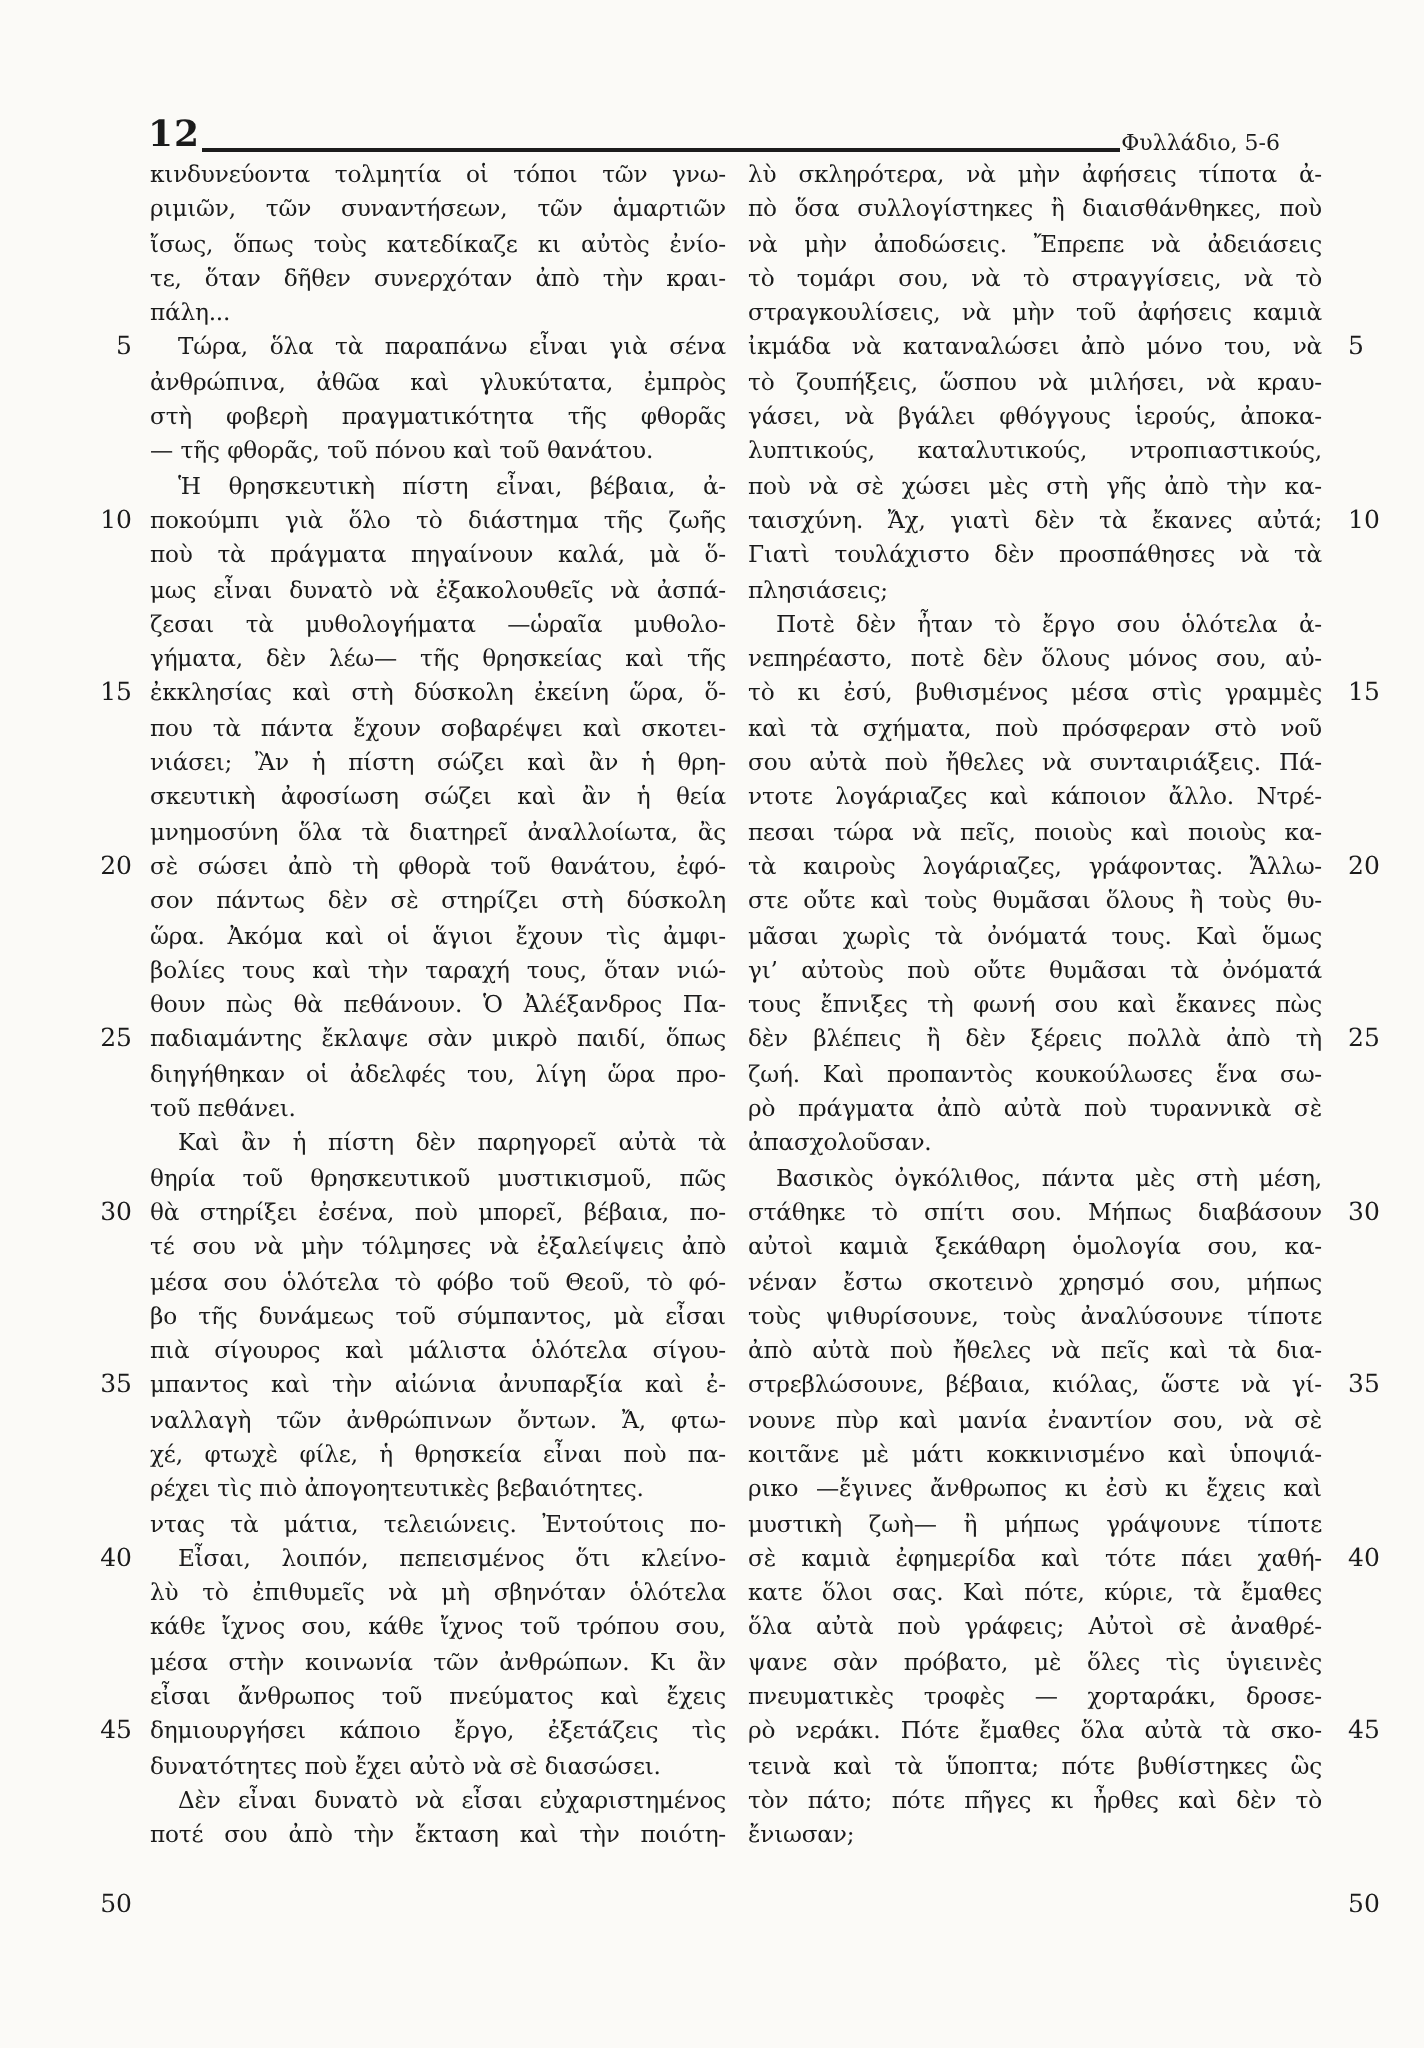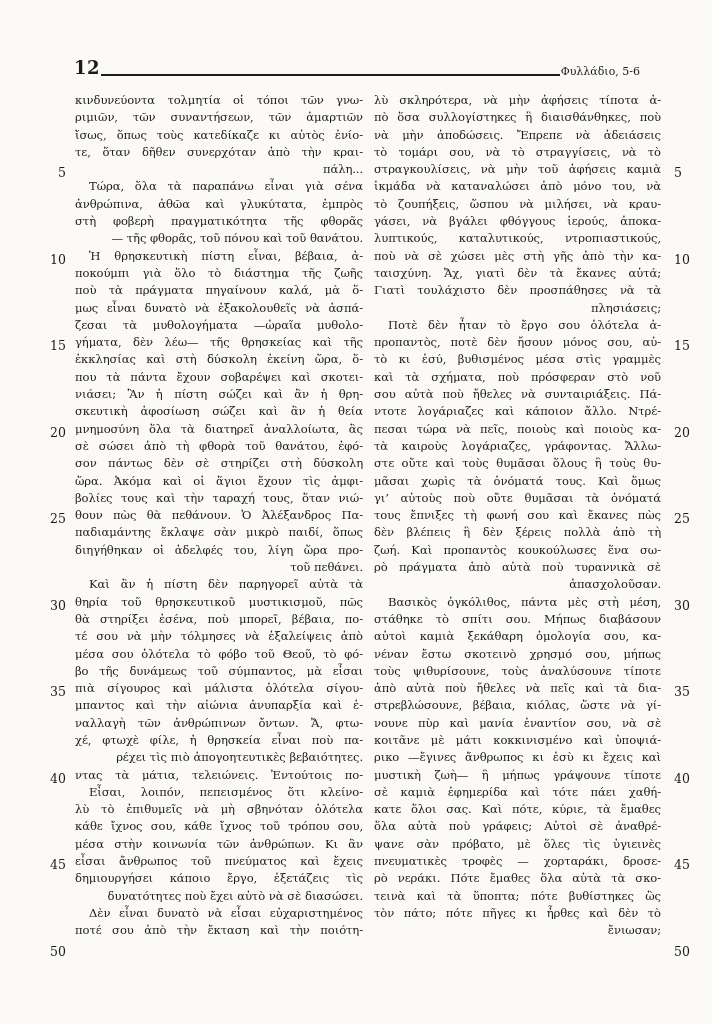--- a/index.html
+++ b/index.html
@@ -38,21 +38,21 @@
   }
   .header-title {
     font-size: 11px;
     line-height: 1;
     padding-bottom: 1px;
     white-space: nowrap;
   }
   
   .text-col {
     position: absolute;
-    top: 92px;
+    top: 79px;
     font-size: 11.6px;
     letter-spacing: -0.1px;
     word-spacing: 0.2px;
   }
   .text-col.left  { left: 75px;  width: 288px; }
   .text-col.right { left: 374px; width: 287px; }
   .tline {
     height: 17.3px;
     overflow: hidden;
     text-align: justify;
@@ -61,21 +61,21 @@
     white-space: normal;
   }
   .tline:not(.end)::after {
     content: "";
     display: inline-block;
     width: 100%;
     height: 0;
     line-height: 0;
     vertical-align: top;
   }
-  .tline.end { text-align: right; }
+  .tline.end { text-align: left; }
   .tline.indent { text-indent: 14px; }
   
   .num-col {
     position: absolute;
     top: 95px;
     font-size: 12.5px;
   }
   .num-col.left  { left: 34px;  width: 32px; text-align: right; }
   .num-col.right { left: 674px; width: 30px; text-align: left; }
   .nline { height: 17.3px; line-height: 17.3px; }
@@ -202,21 +202,21 @@
       <div class="tline">στραγκουλίσεις, νὰ μὴν τοῦ ἀφήσεις καμιὰ</div>
       <div class="tline">ἰκμάδα νὰ καταναλώσει ἀπὸ μόνο του, νὰ</div>
       <div class="tline">τὸ ζουπήξεις, ὥσπου νὰ μιλήσει, νὰ κραυ-</div>
       <div class="tline">γάσει, νὰ βγάλει φθόγγους ἱερούς, ἀποκα-</div>
       <div class="tline">λυπτικούς, καταλυτικούς, ντροπιαστικούς,</div>
       <div class="tline">ποὺ νὰ σὲ χώσει μὲς στὴ γῆς ἀπὸ τὴν κα-</div>
       <div class="tline">ταισχύνη. Ἄχ, γιατὶ δὲν τὰ ἔκανες αὐτά;</div>
       <div class="tline">Γιατὶ τουλάχιστο δὲν προσπάθησες νὰ τὰ</div>
       <div class="tline end">πλησιάσεις;</div>
       <div class="tline indent">Ποτὲ δὲν ἦταν τὸ ἔργο σου ὁλότελα ἀ-</div>
-      <div class="tline">προπαντὸς, ποτὲ δὲν ἤσουν μόνος σου, αὐ-</div>
+      <div class="tline">νεπηρέαστο, ποτὲ δὲν ὅλους μόνος σου, αὐ-</div>
       <div class="tline">τὸ κι ἐσύ, βυθισμένος μέσα στὶς γραμμὲς</div>
       <div class="tline">καὶ τὰ σχήματα, ποὺ πρόσφεραν στὸ νοῦ</div>
       <div class="tline">σου αὐτὰ ποὺ ἤθελες νὰ συνταιριάξεις. Πά-</div>
       <div class="tline">ντοτε λογάριαζες καὶ κάποιον ἄλλο. Ντρέ-</div>
       <div class="tline">πεσαι τώρα νὰ πεῖς, ποιοὺς καὶ ποιοὺς κα-</div>
       <div class="tline">τὰ καιροὺς λογάριαζες, γράφοντας. Ἄλλω-</div>
       <div class="tline">στε οὔτε καὶ τοὺς θυμᾶσαι ὅλους ἢ τοὺς θυ-</div>
       <div class="tline">μᾶσαι χωρὶς τὰ ὀνόματά τους. Καὶ ὅμως</div>
       <div class="tline">γι’ αὐτοὺς ποὺ οὔτε θυμᾶσαι τὰ ὀνόματά</div>
       <div class="tline">τους ἔπνιξες τὴ φωνή σου καὶ ἔκανες πὼς</div>

